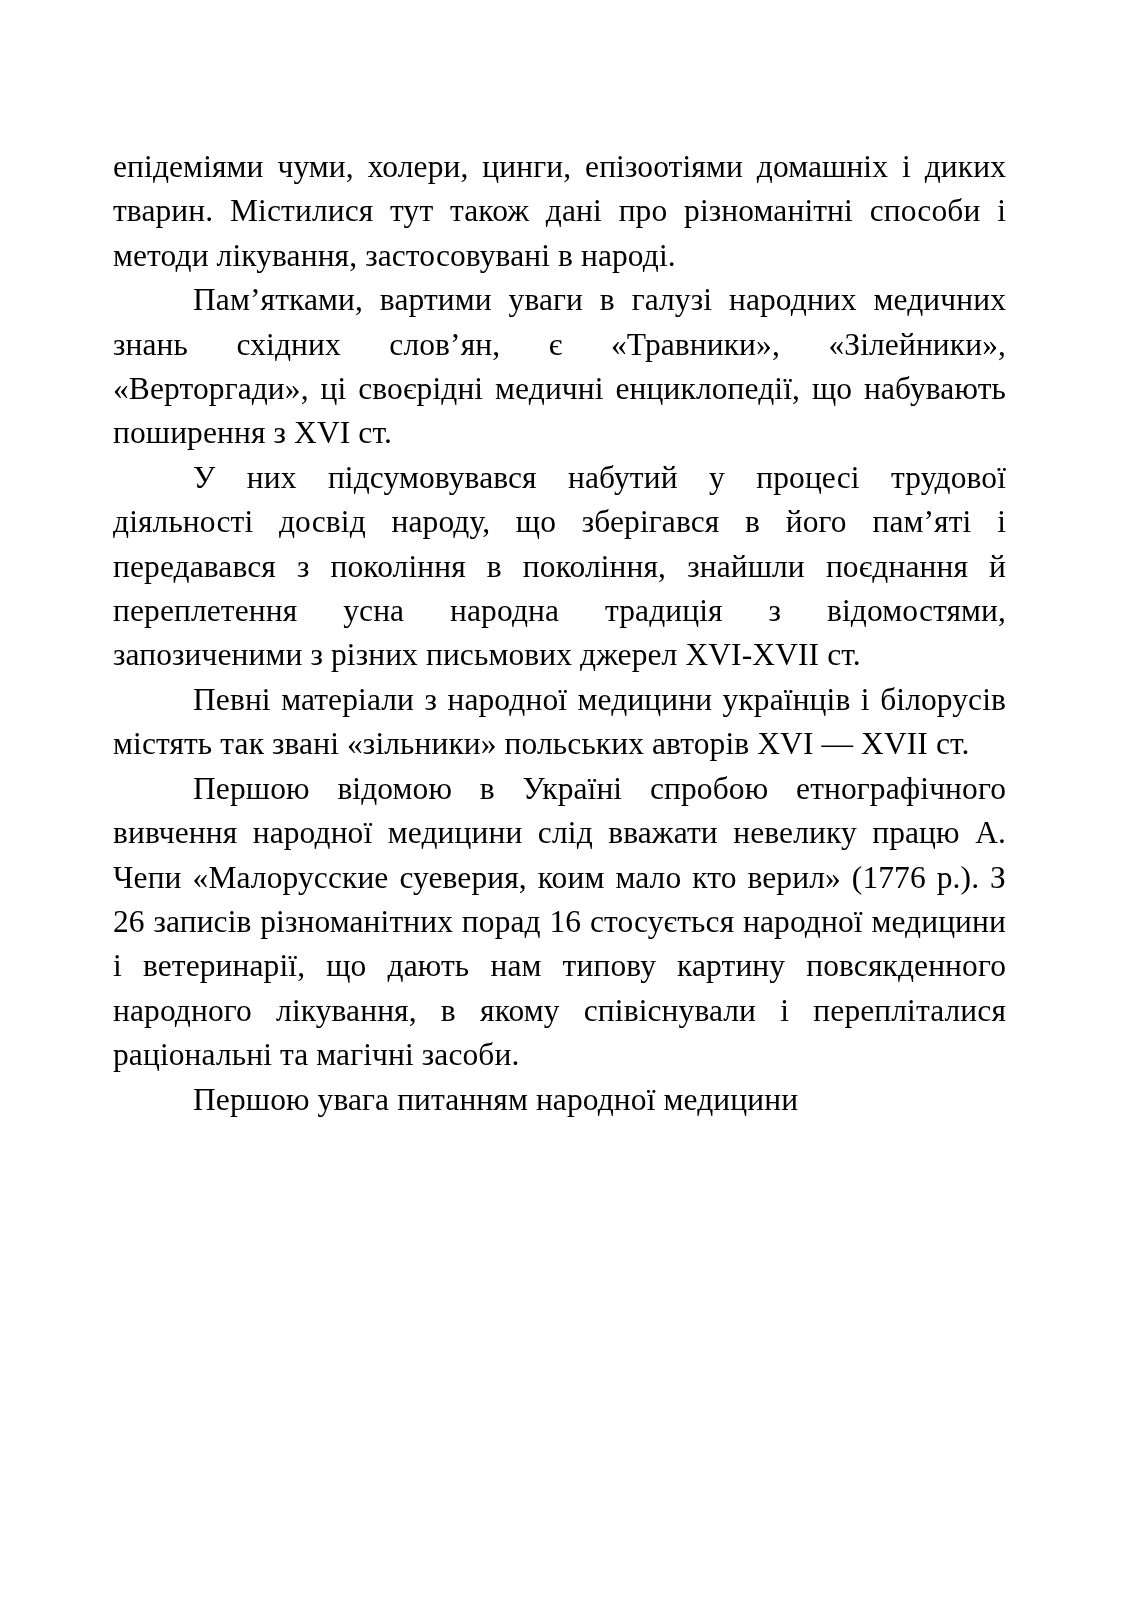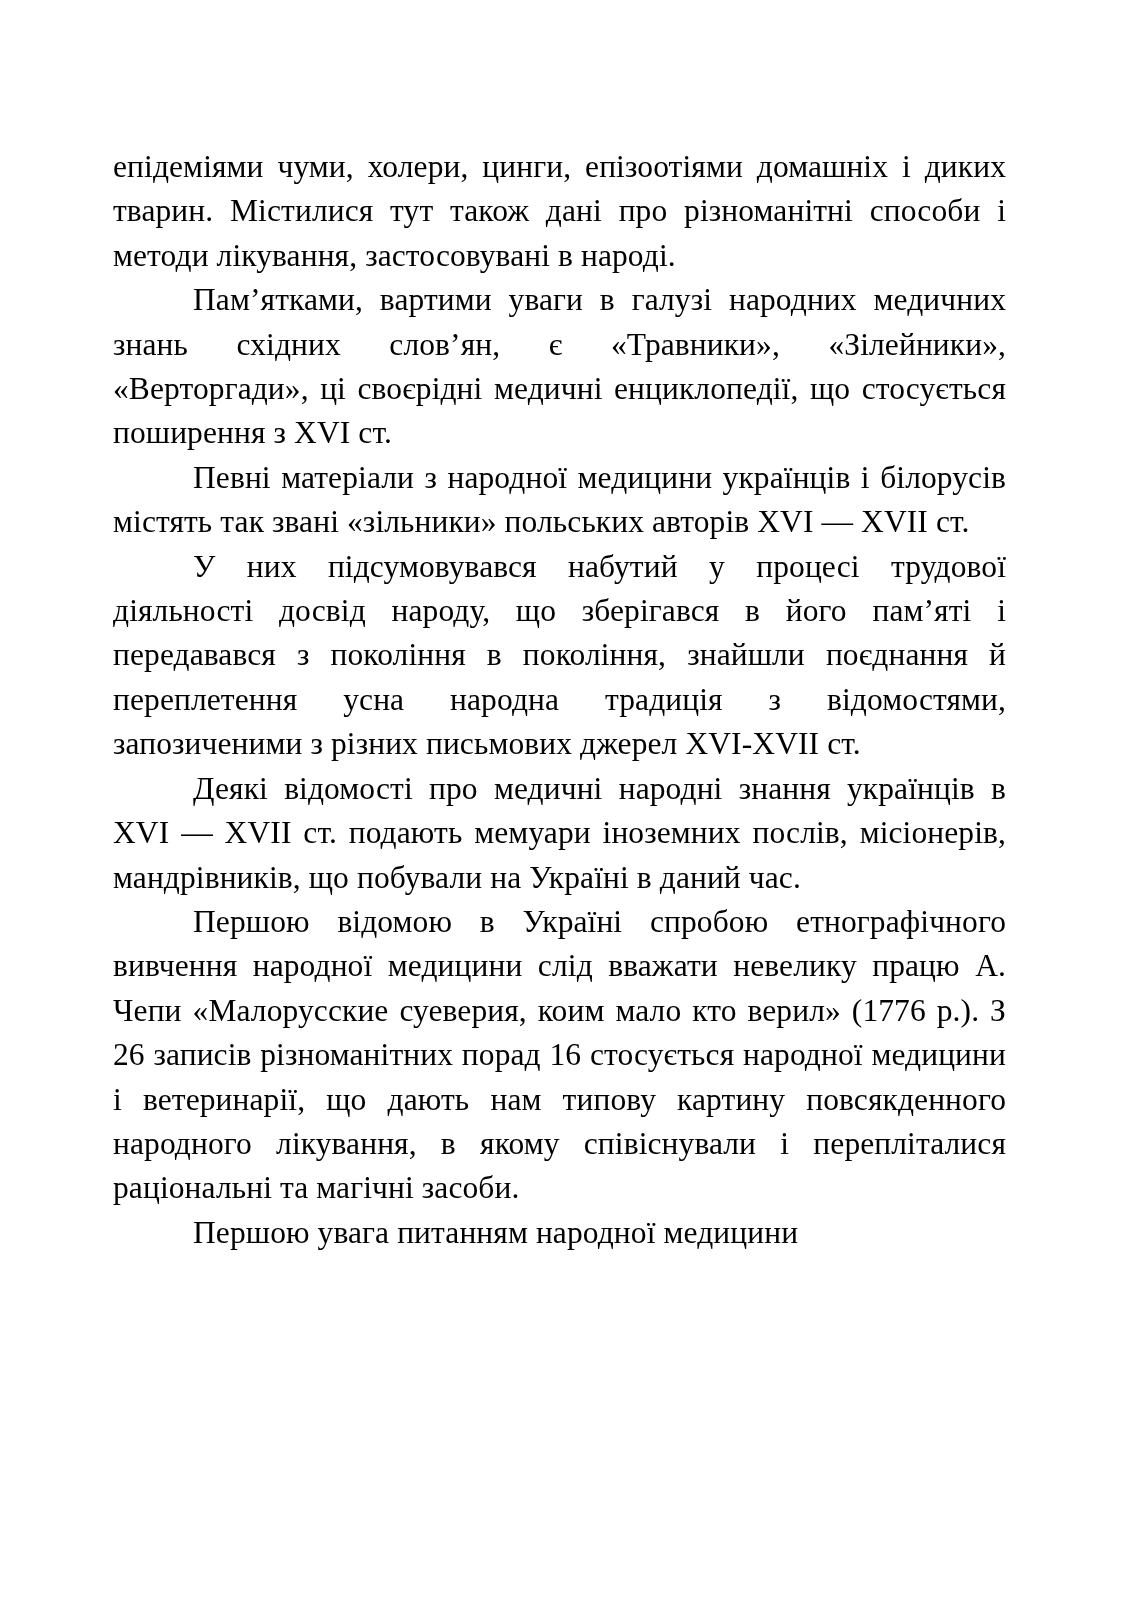--- a/index.html
+++ b/index.html
@@ -65,27 +65,26 @@
 </style>
 </head>
 <body>
 
 <div class="page">
 
   <div class="text-column">
 
     <p class="para continuation">епідеміями чуми, холери, цинги, епізоотіями домашніх і диких тварин. Містилися тут також дані про різноманітні способи і методи лікування, застосовувані в народі.</p>
 
-    <p class="para">Пам’ятками, вартими уваги в галузі народних медичних знань східних слов’ян, є «Травники», «Зілейники», «Верторгади», ці своєрідні медичні енциклопедії, що стосується поширення з XVI ст.</p>
+    <p class="para">Пам’ятками, вартими уваги в галузі народних медичних знань східних слов’ян, є «Травники», «Зілейники», «Верторгади», ці своєрідні медичні енциклопедії, що набувають поширення з XVI ст.</p>
+
+    <p class="para">У них підсумовувався набутий у процесі трудової діяльності досвід народу, що зберігався в його пам’яті і передавався з покоління в покоління, знайшли поєднання й переплетення усна народна традиція з відомостями, запозиченими з різних письмових джерел XVI-XVII ст.</p>
 
     <p class="para">Певні матеріали з народної медицини українців і білорусів містять так звані «зільники» польських авторів XVI — XVII ст.</p>
 
-    <p class="para">У них підсумовувався набутий у процесі трудової діяльності досвід народу, що зберігався в його пам’яті і передавався з покоління в покоління, знайшли поєднання й переплетення усна народна традиція з відомостями, запозиченими з різних письмових джерел XVI-XVII ст.</p>
-
-    <p class="para">Деякі відомості про медичні народні знання українців в XVI — XVII ст. подають мемуари іноземних послів, місіонерів, мандрівників, що побували на Україні в даний час.</p>
 
     <p class="para">Першою відомою в Україні спробою етнографічного вивчення народної медицини слід вважати невелику працю А. Чепи «Малорусские суеверия, коим мало кто верил» (1776 р.). З 26 записів різноманітних порад 16 стосується народної медицини і ветеринарії, що дають нам типову картину повсякденного народного лікування, в якому співіснували і перепліталися раціональні та магічні засоби.</p>
 
     <p class="para clipped">Першою увага питанням народної медицини</p>
 
   </div>
 
   <div class="page-number">7</div>
 
 </div>

